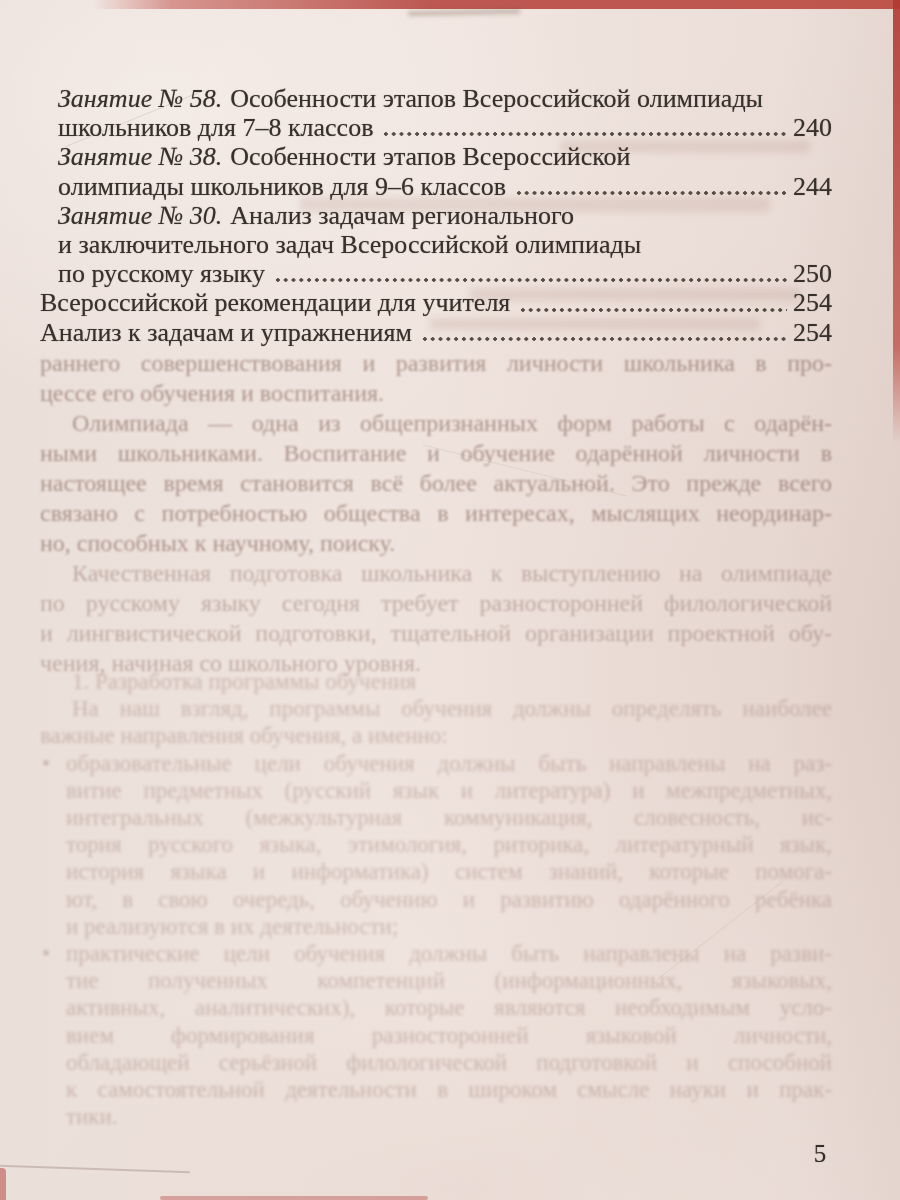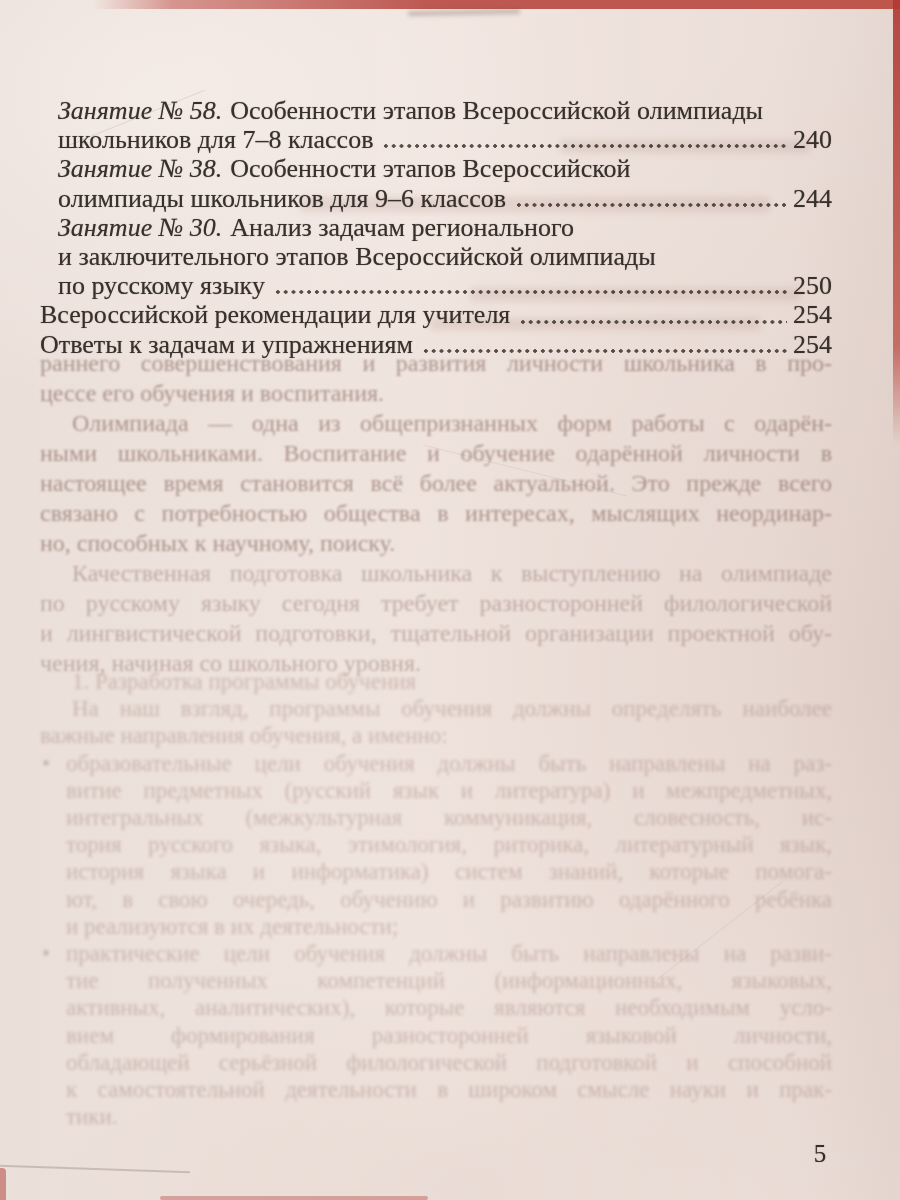--- a/index.html
+++ b/index.html
@@ -33,21 +33,21 @@
   .crease-b{left:420px;top:470px;width:210px;height:1px;transform:rotate(14deg);opacity:.6;}
   .crease-c{left:0;top:1168px;width:190px;height:2px;transform:rotate(2deg);background:rgba(120,95,85,.28);}
   .crease-d{left:640px;top:930px;width:160px;height:1px;transform:rotate(-38deg);opacity:.5;}
   .ghost{position:absolute;background:rgba(158,116,104,.16);filter:blur(3px);border-radius:3px;}
   .ghost-1{left:560px;top:140px;width:250px;height:13px;}
   .ghost-2{left:300px;top:197px;width:470px;height:15px;}
   .ghost-3{left:470px;top:288px;width:330px;height:13px;}
   .ghost-4{left:430px;top:318px;width:330px;height:12px;}
 
   
-  .toc{position:absolute;left:40px;top:96px;width:792px;
+  .toc{position:absolute;left:40px;top:84px;width:792px;
     font-size:26px;line-height:29.2px;color:#38302a;
     text-shadow:0 0 1px rgba(56,48,42,.55);}
   .toc-line{display:flex;align-items:baseline;white-space:nowrap;height:29.2px;}
   .toc-line.indent{padding-left:18px;}
   .toc-prefix{font-style:italic;padding-right:8px;}
   .toc-leader{flex:1 1 auto;align-self:flex-end;height:8px;margin:0 4px 4px 9px;min-width:30px;
     background-image:radial-gradient(circle, rgba(62,52,44,.85) 1.55px, rgba(0,0,0,0) 1.95px);
     background-size:7.8px 8px;background-repeat:repeat-x;background-position:0 50%;}
   .toc-page{padding-left:2px;}
 
@@ -104,34 +104,34 @@
       <div class="toc-line indent">
         <span class="toc-text">олимпиады школьников для 9–6 классов</span>
         <span class="toc-leader"></span>
         <span class="toc-page">244</span>
       </div>
       <div class="toc-line indent">
         <span class="toc-prefix">Занятие № 30.</span>
         <span class="toc-text">Анализ задачам регионального</span>
       </div>
       <div class="toc-line indent">
-        <span class="toc-text">и заключительного этапов Всероссийской олимпиады</span>
+        <span class="toc-text">и заключительного задач Всероссийской олимпиады</span>
       </div>
       <div class="toc-line indent">
         <span class="toc-text">по русскому языку</span>
         <span class="toc-leader"></span>
         <span class="toc-page">250</span>
       </div>
       <div class="toc-line">
         <span class="toc-text">Всероссийской рекомендации для учителя</span>
         <span class="toc-leader"></span>
         <span class="toc-page">254</span>
       </div>
       <div class="toc-line">
-        <span class="toc-text">Ответы к задачам и упражнениям</span>
+        <span class="toc-text">Анализ к задачам и упражнениям</span>
         <span class="toc-leader"></span>
         <span class="toc-page">254</span>
       </div>
     </div>
 
   <div class="ov ov-upper" id="ov-upper">
       <div class="ov-line"><span>раннего совершенствования и развития личности школьника в про-</span></div>
       <div class="ov-line short"><span>цессе его обучения и воспитания.</span></div>
       <div class="ov-line ind"><span>Олимпиада — одна из общепризнанных форм работы с одарён-</span></div>
       <div class="ov-line"><span>ными школьниками. Воспитание и обучение одарённой личности в</span></div>

